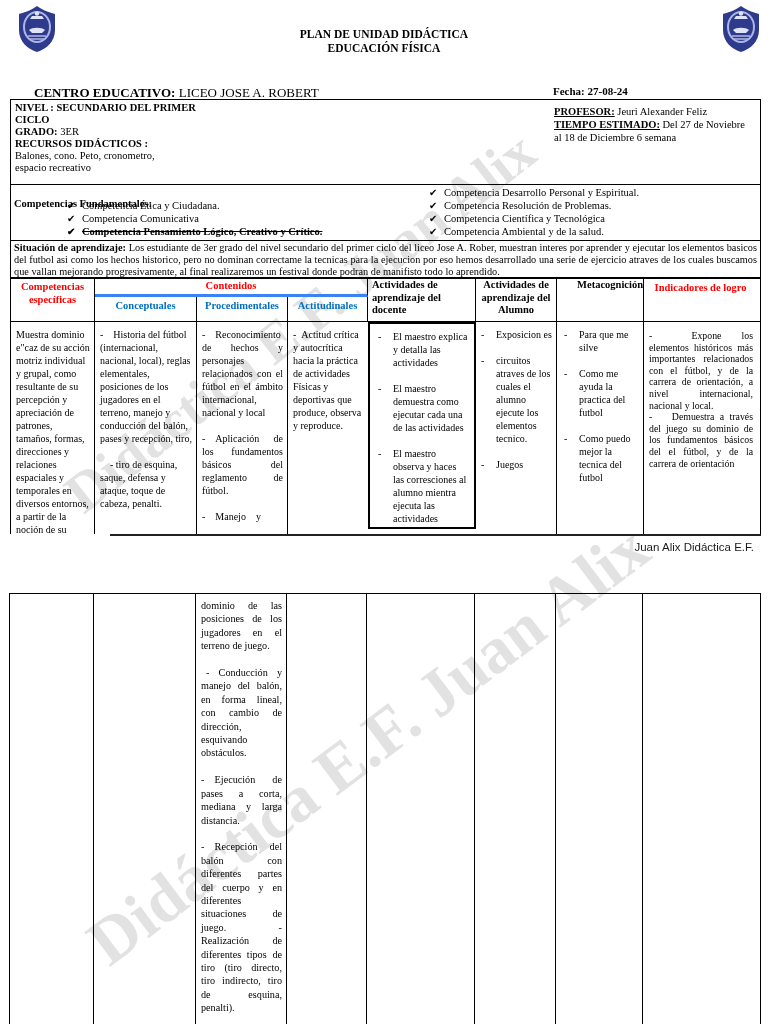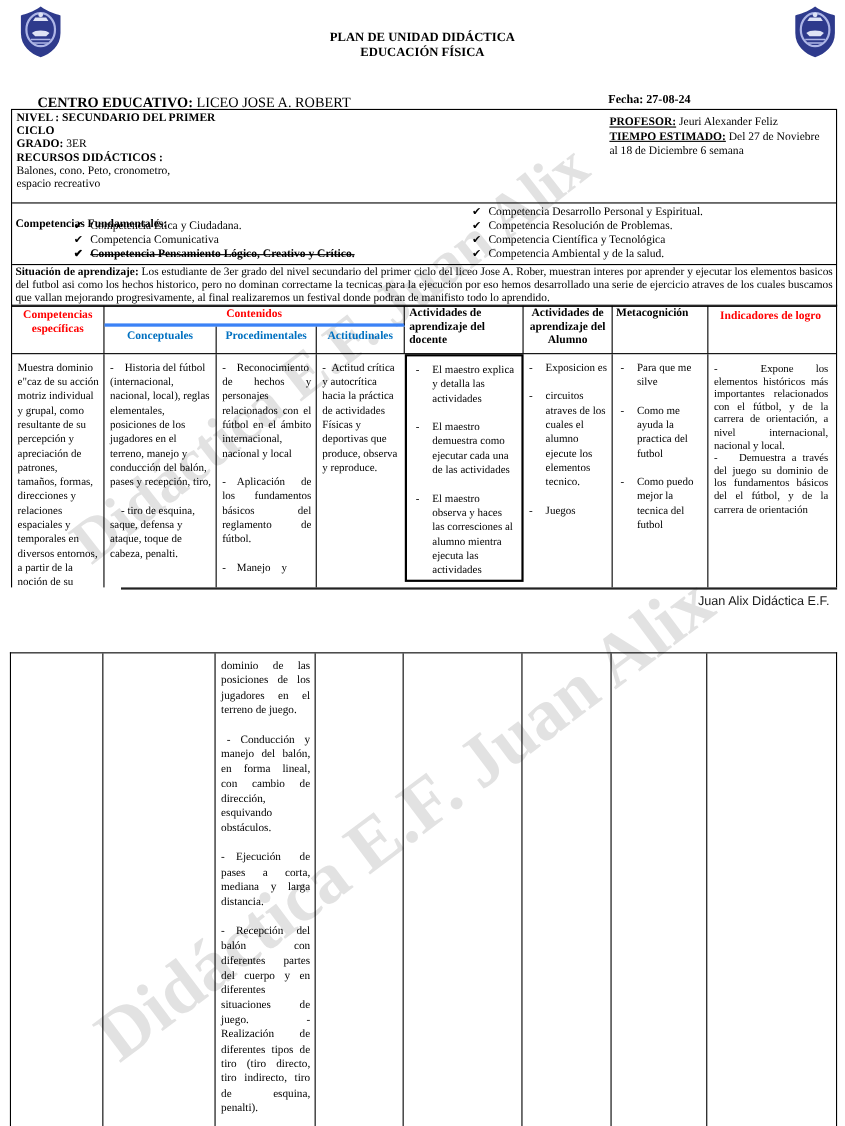--- a/index.html
+++ b/index.html
@@ -43,21 +43,21 @@
       line-height:12.5px;overflow:hidden;}
   .hc.red{color:#ff0000;} .hc.blue{color:#0070c0;}
   .hc:nth-last-child(1){border-right:none;}
   #h-comp{grid-row:1/3;grid-column:1;padding-top:3px;}
   #h-cont{grid-column:2/5;border-bottom:3px solid #3b82f6;padding-top:2px;}
   #h-conc{grid-row:2;grid-column:2;padding-top:3px;}
   #h-proc{grid-row:2;grid-column:3;padding-top:3px;}
   #h-acti{grid-row:2;grid-column:4;padding-top:3px;}
   #h-doc{grid-row:1/3;grid-column:5;text-align:left;padding:1px 2px 0 4px;}
   #h-alu{grid-row:1/3;grid-column:6;padding-top:1px;}
-  #h-met{grid-row:1/3;grid-column:7;text-align:center;padding:1px 17px 0 3px;}
+  #h-met{grid-row:1/3;grid-column:7;text-align:right;padding:1px 0 0 3px;}
   #h-ind{grid-row:1/3;grid-column:8;padding-top:4px;border-right:none;}
   #t1b{height:212px;}
   .bc{border-right:1px solid #000;font-size:10px;line-height:13px;overflow:hidden;
       padding:6px 4px 0 5px;}
   .bc:last-child{border-right:none;}
   .pre{white-space:pre-line;}
   .just{text-align:justify;}
   #b-acti{border-right:none;}
   #b-doc{border:2px solid #000;height:197px;padding:6px 6px 0 6px;}
   .li{position:relative;padding-left:17px;margin-bottom:13px;}

